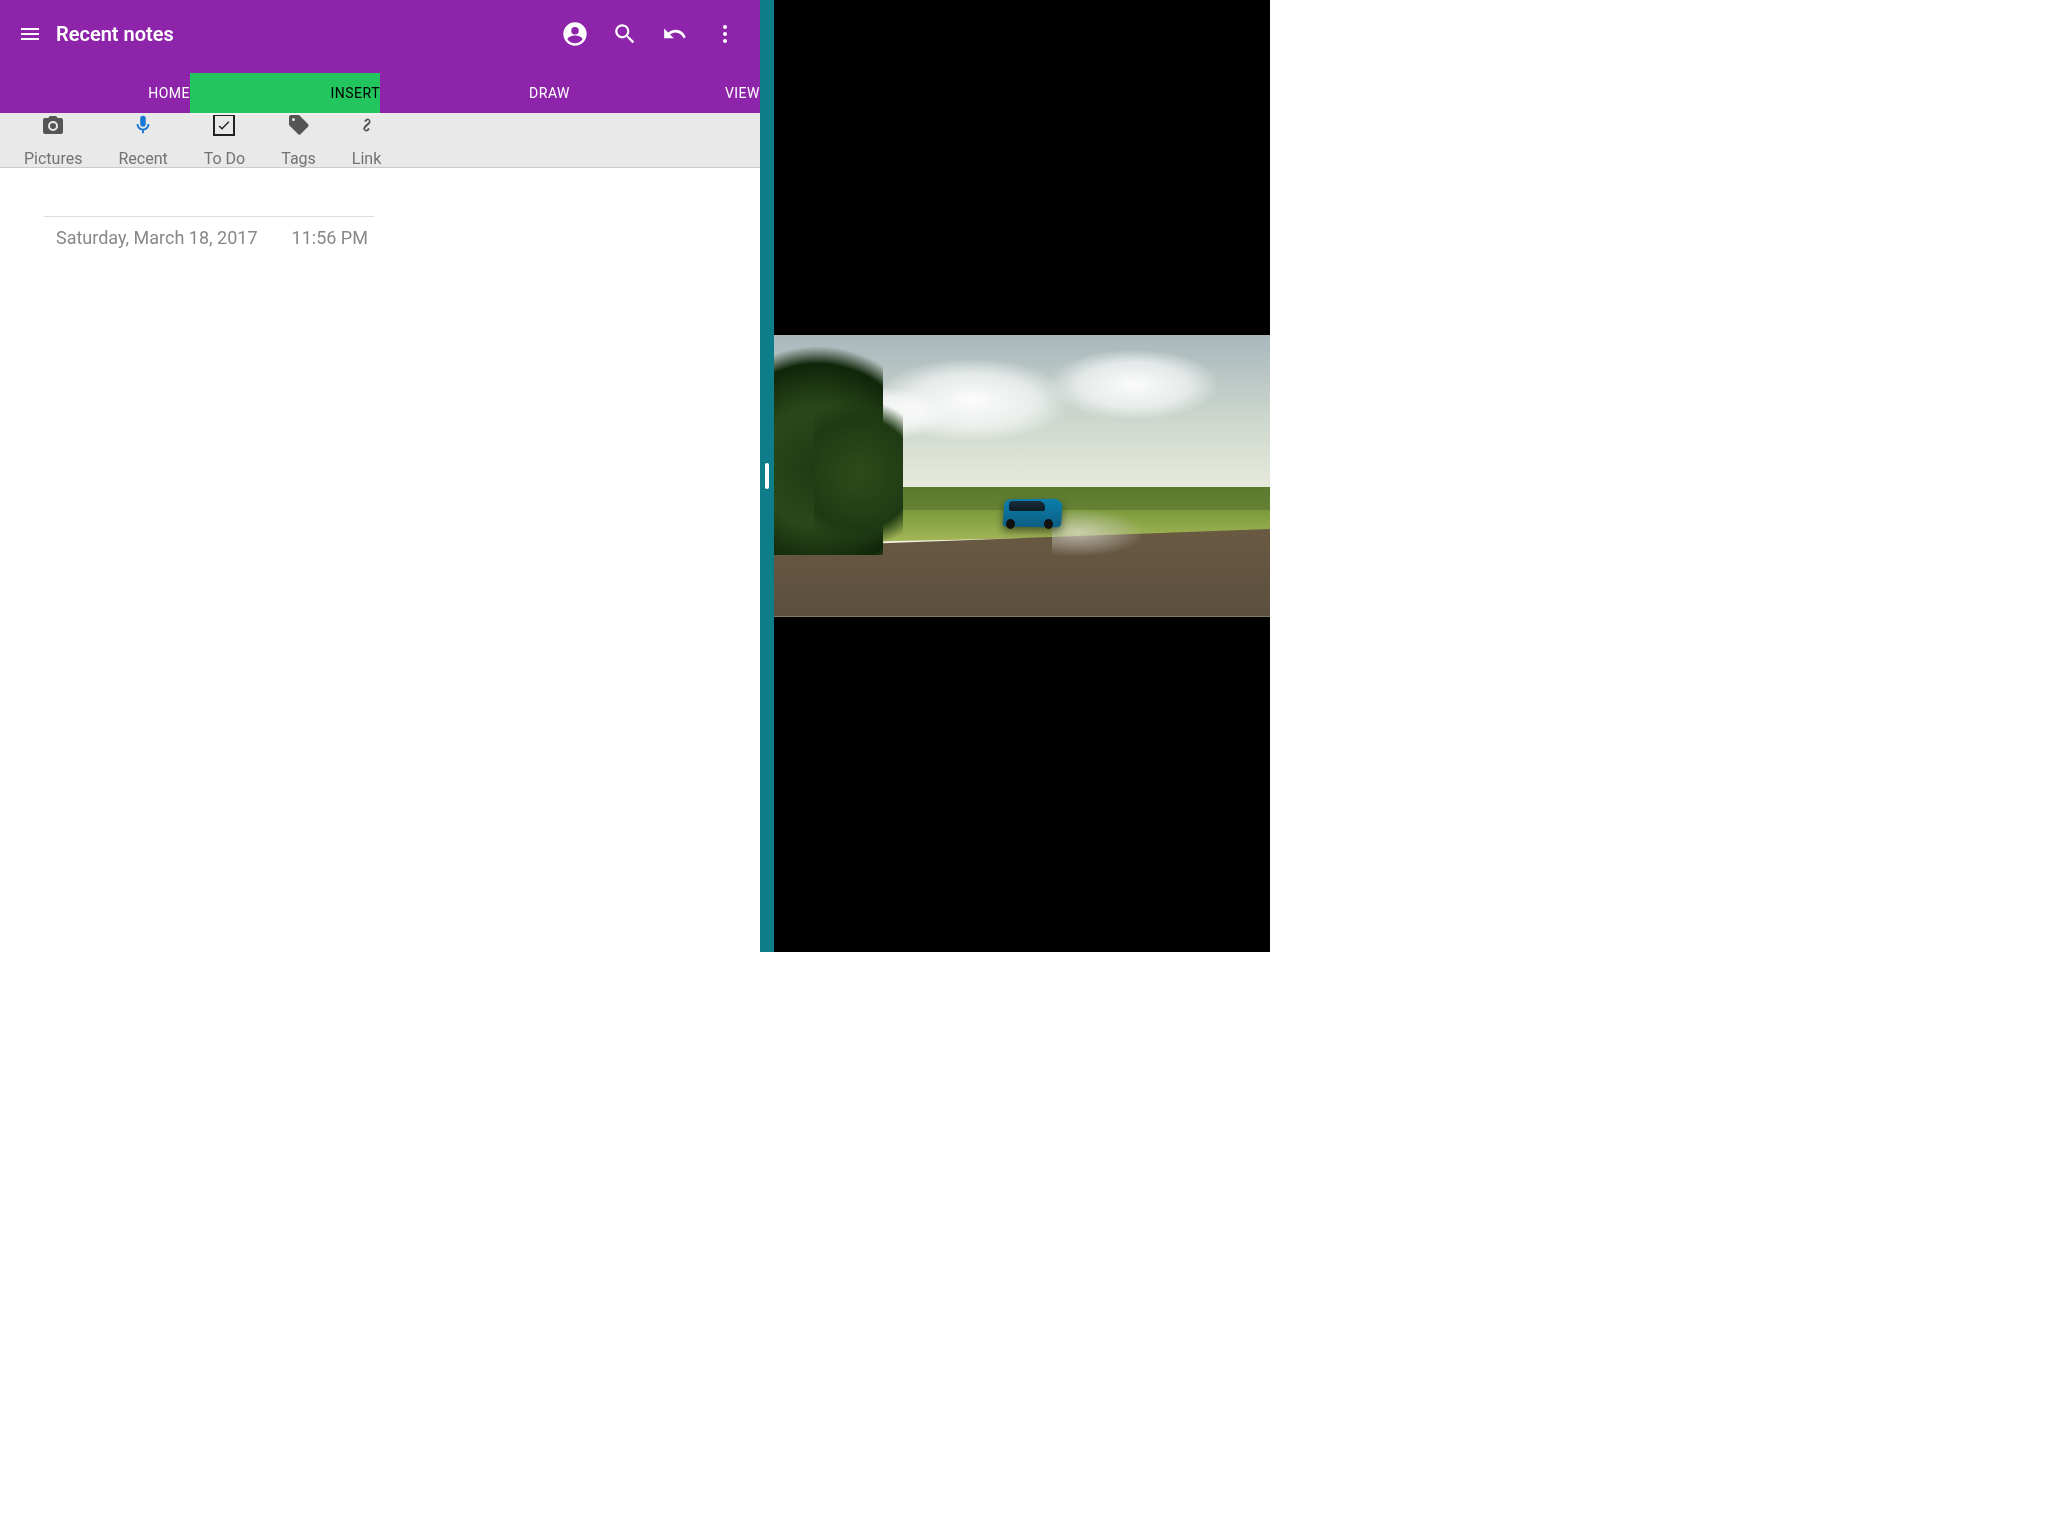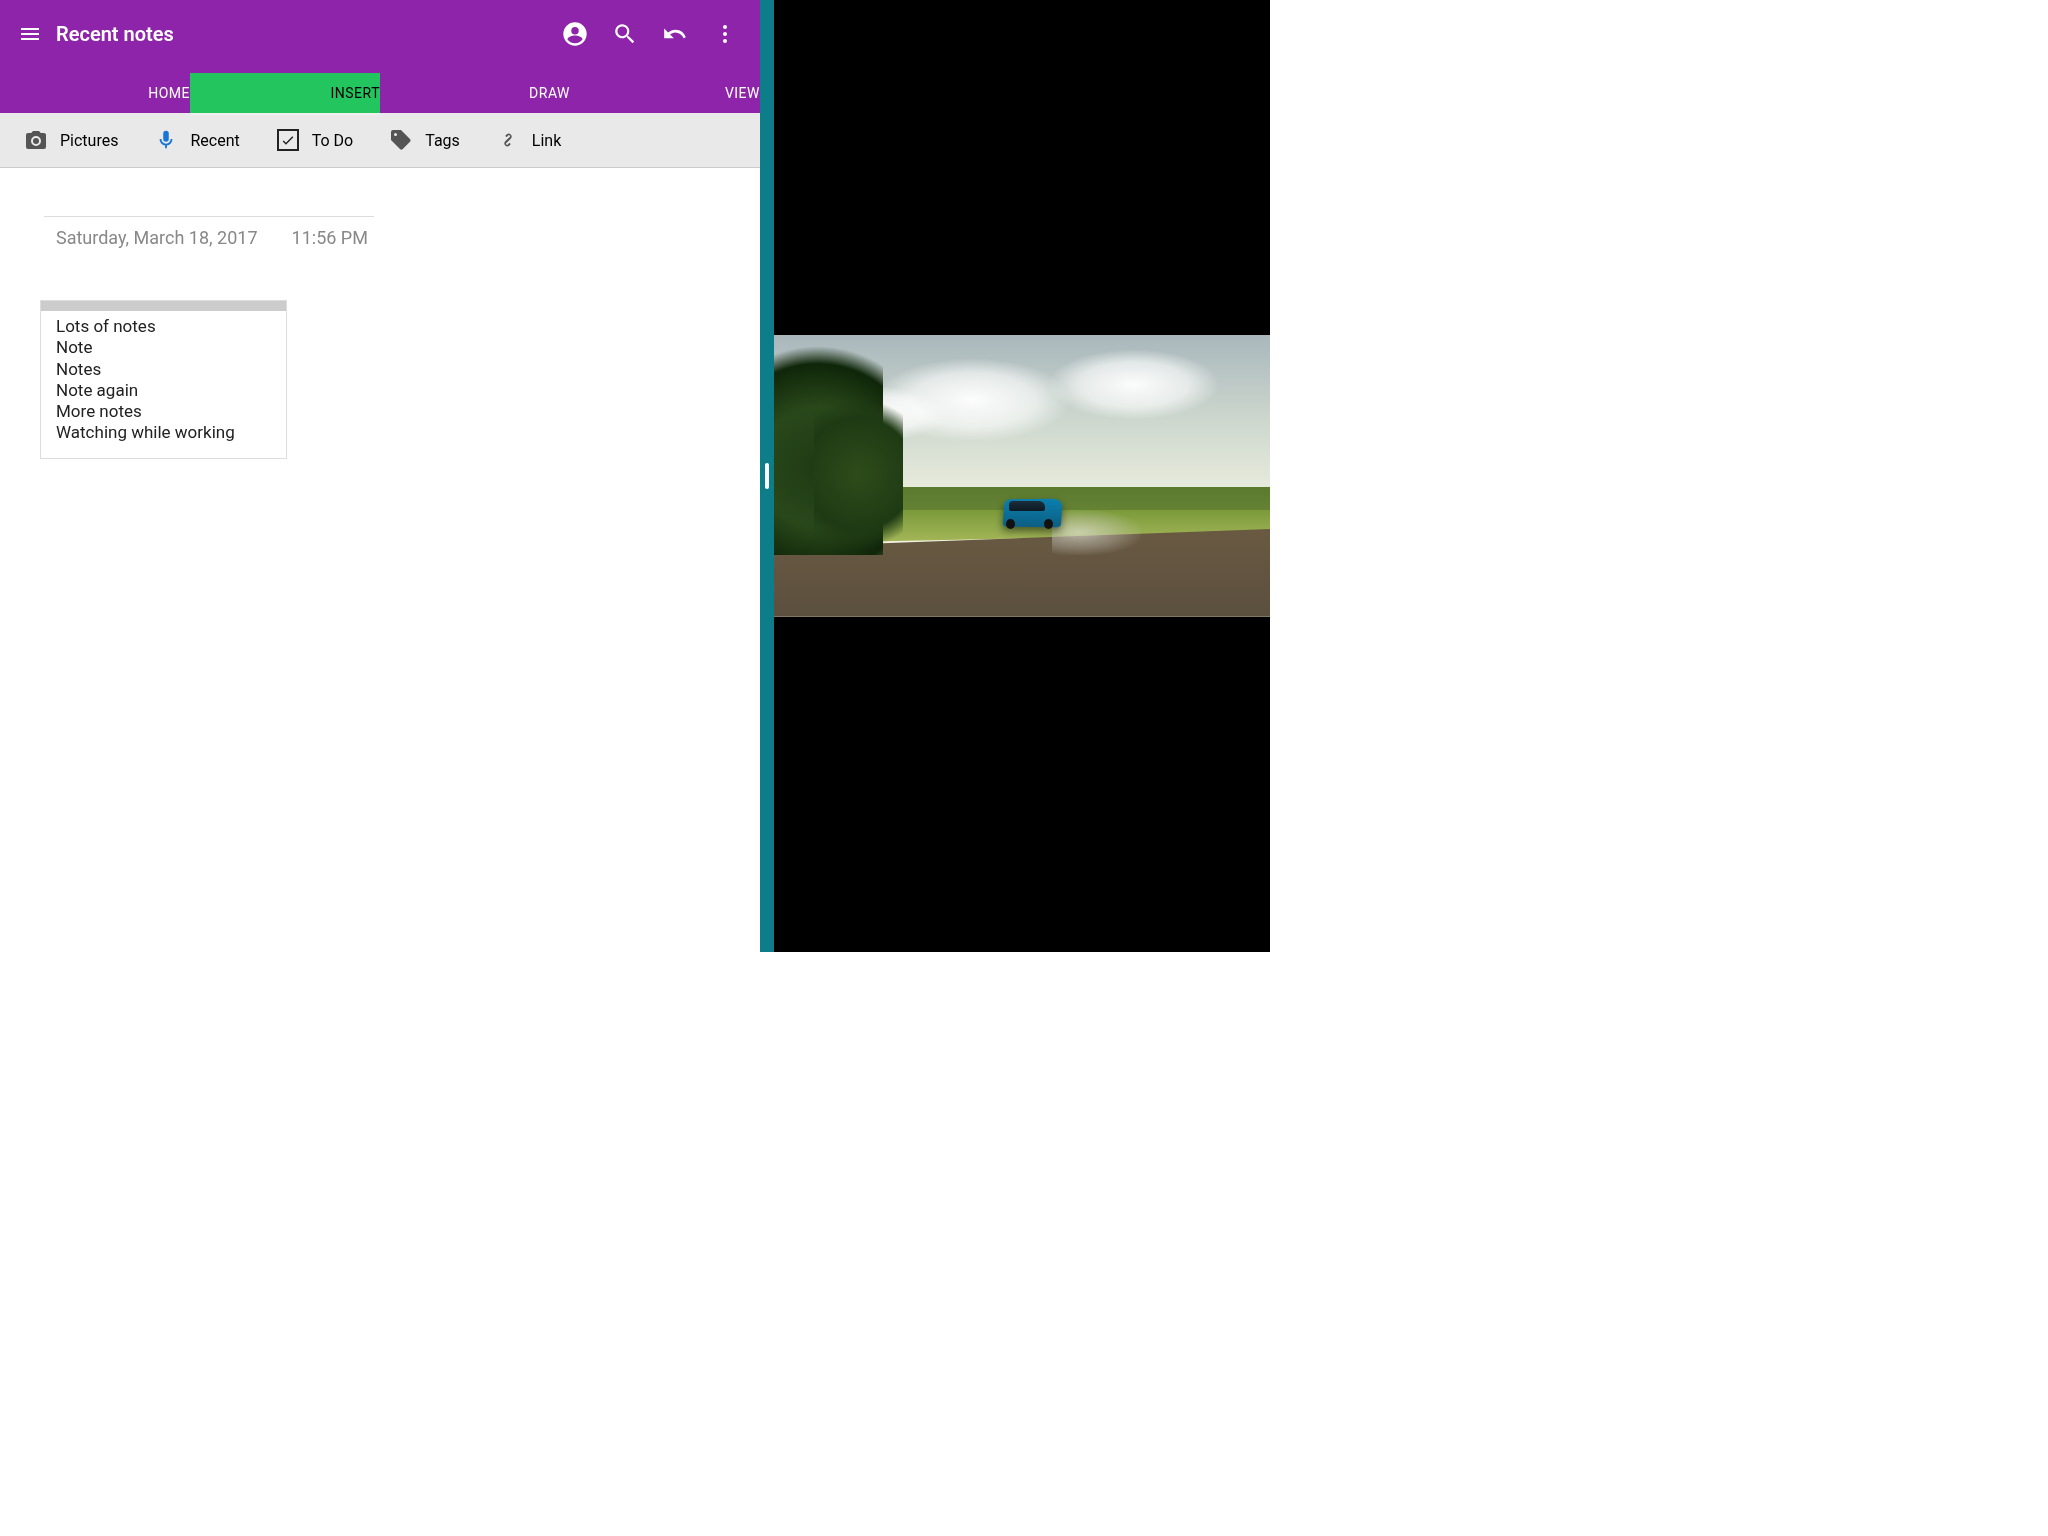--- a/index.html
+++ b/index.html
@@ -14,21 +14,21 @@
   .appbar .spacer { flex: 1; }
   .appbar .action { width: 50px; display: flex; justify-content: center; align-items: center; }
   .appbar svg { fill: #fff; }
 
   .tabs { background: #8E24AA; height: 45px; display: flex; align-items: flex-end; }
   .tab { flex: 1; text-align: right; font-size: 14px; font-weight: 400; color: #fff; padding: 12px 0; letter-spacing: 0.5px; position: relative; }
   .tab.active { background: #22c55e; color: #000; }
   .tab.active::after { content: ""; position: absolute; bottom: -2px; left: 0; right: 0; height: 2px; background: #f0f0f0; }
 
   .ribbon { background: #e9e9e9; height: 55px; display: flex; align-items: center; border-bottom: 1px solid #ccc; padding: 0 6px; gap: 0; }
-  .ribbon-item { display: flex; align-items: center; gap: 12px; padding: 0 18px; font-size: 16px; color: #000000; cursor: pointer; }
+  .ribbon-item { display: flex; align-items: center; gap: 12px; padding: 0 18px; font-size: 16px; color: #737373; cursor: pointer; flex-direction: column; }
   .ribbon-item .ricon { width: 24px; height: 24px; display:flex; align-items:center; justify-content:center; }
   .ribbon-item svg { fill: #555; }
   .ribbon-item.audio svg { fill: #1976D2; }
   .ribbon-item.todo .checkbox { width: 22px; height: 22px; border: 2px solid #222; display:flex; align-items:center; justify-content:center; }
   .ribbon-item.todo .checkbox svg { width:16px; height:16px; fill:#222; }
 
   .page { flex: 1; background: #fff; overflow: auto; position: relative; padding: 18px 4px; }
   .page-header { padding: 30px 50px 6px 52px; color: #888; font-size: 18px; }
   .page-header .underline { border-bottom: 1px solid #ddd; width: 330px; margin-bottom: 10px; margin-left: -12px; }
   .page-header .meta { display: flex; gap: 34px; }
@@ -151,31 +151,20 @@
   </div>
 
   <div class="page">
     <div class="page-header">
       <div class="underline"></div>
       <div class="meta">
         <span>Saturday, March 18, 2017</span>
         <span>11:56 PM</span>
       </div>
     </div>
-    <div class="note-block">
-      <div class="handle"></div>
-      <div class="content">
-        <div>Lots of notes</div>
-        <div>Note</div>
-        <div>Notes</div>
-        <div>Note again</div>
-        <div>More notes</div>
-        <div>Watching while working</div>
-      </div>
-    </div>
   </div>
 </div>
 
 <div class="divider">
   <div class="grip"></div>
 </div>
 
 <div class="right-app">
   <div class="video-frame">
     <div class="sky"></div>

